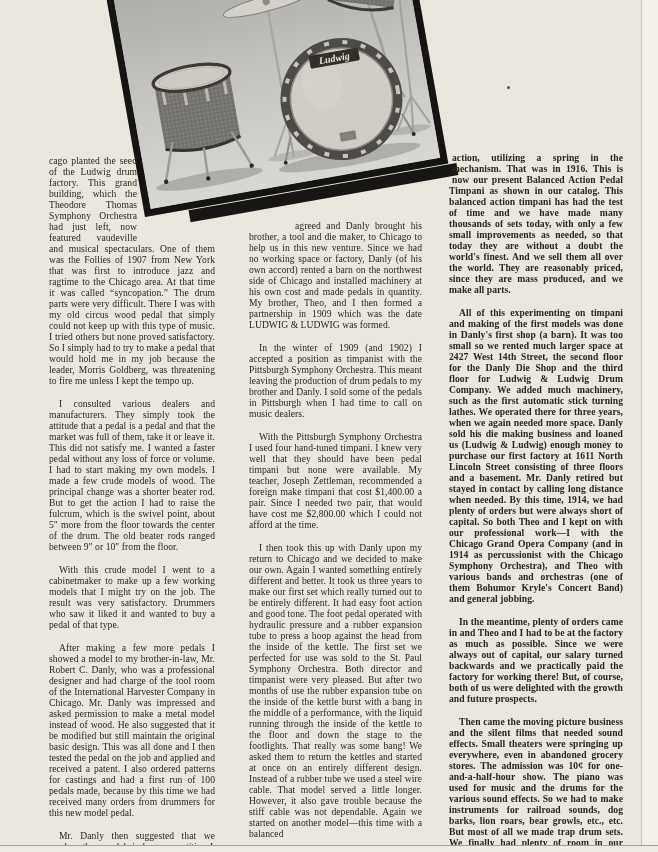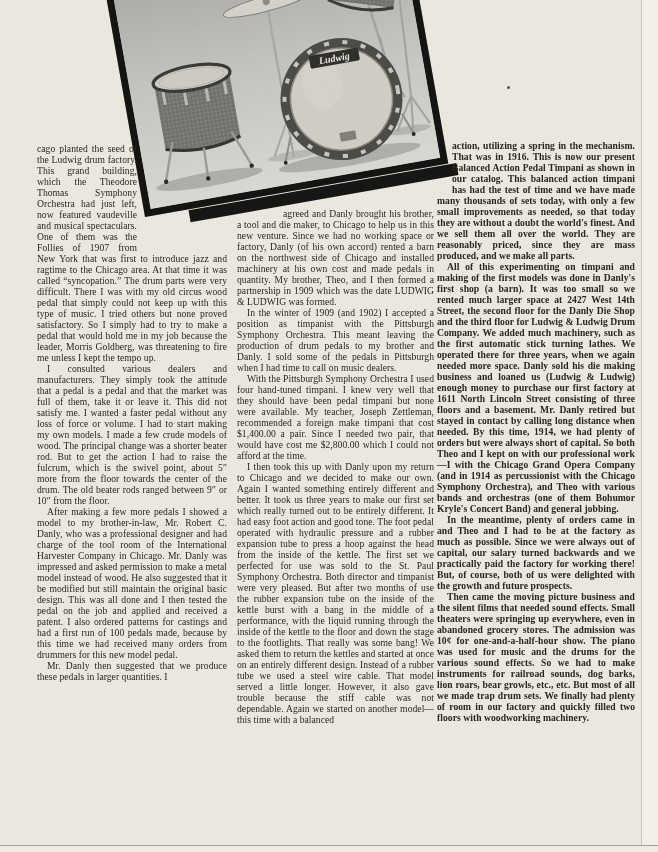--- a/index.html
+++ b/index.html
@@ -35,21 +35,21 @@
   }
   .photo-frame svg { display: block; width: 100%; height: 100%; }
   
   .col {
     position: absolute;
     text-align: justify;
     font-size: 9.6px; line-height: 11px;
     color: #2c261e;
     letter-spacing: 0.05px;
   }
-  .col p { margin: 0; padding: 0; text-indent: 10px; }
+  .col p { margin: 12px; padding: 0; text-indent: 10px; }
   .col p.cont { text-indent: 0; }
   .col p.deep-indent { text-indent: 46px; }
   #col-left  { left: 37px;  top: 143px; width: 190px; }
   #col-mid   { left: 237px; top: 208px; width: 197px; }
   #col-right { left: 437px; top: 140px; width: 198px; font-weight: bold; }
   .spacer-photo-left  { float: right; width: 90px;  height: 100px; }
   .spacer-photo-right { float: left;  width: 15px;  height: 45px; }
   .speck {
     position: absolute; left: 507px; top: 86px; width: 3px; height: 3px;
     background: #55504a; border-radius: 50%;
@@ -165,20 +165,21 @@
     </svg>
   </div>
 </div>
 
 <div class="speck"></div>
 
 <div class="col" id="col-left">
   <div class="spacer-photo-left"></div>
   <p class="cont">cago planted the seed of the Ludwig drum factory. This grand building, which the Theodore Thomas Symphony Orchestra had just left, now featured vaudeville and musical spectaculars. One of them was the Follies of 1907 from New York that was first to introduce jazz and ragtime to the Chicago area. At that time it was called “syncopation.” The drum parts were very difficult. There I was with my old circus wood pedal that simply could not keep up with this type of music. I tried others but none proved satisfactory. So I simply had to try to make a pedal that would hold me in my job because the leader, Morris Goldberg, was threatening to fire me unless I kept the tempo up.</p>
   <p>I consulted various dealers and manufacturers. They simply took the attitude that a pedal is a pedal and that the market was full of them, take it or leave it. This did not satisfy me. I wanted a faster pedal without any loss of force or volume. I had to start making my own models. I made a few crude models of wood. The principal change was a shorter beater rod. But to get the action I had to raise the fulcrum, which is the swivel point, about 5″ more from the floor towards the center of the drum. The old beater rods ranged between 9″ or 10″ from the floor.</p>
+  <p>With this crude model I went to a cabinetmaker to make up a few working models that I might try on the job. The result was very satisfactory. Drummers who saw it liked it and wanted to buy a pedal of that type.</p>
   <p>After making a few more pedals I showed a model to my brother-in-law, Mr. Robert C. Danly, who was a professional designer and had charge of the tool room of the International Harvester Company in Chicago. Mr. Danly was impressed and asked permission to make a metal model instead of wood. He also suggested that it be modified but still maintain the original basic design. This was all done and I then tested the pedal on the job and applied and received a patent. I also ordered patterns for castings and had a first run of 100 pedals made, because by this time we had received many orders from drummers for this new model pedal.</p>
   <p>Mr. Danly then suggested that we produce these pedals in larger quantities. I</p>
 </div>
 
 <div class="col" id="col-mid">
   <p class="deep-indent">agreed and Danly brought his brother, a tool and die maker, to Chicago to help us in this new venture. Since we had no working space or factory, Danly (of his own accord) rented a barn on the northwest side of Chicago and installed machinery at his own cost and made pedals in quantity. My brother, Theo, and I then formed a partnership in 1909 which was the date LUDWIG &amp; LUDWIG was formed.</p>
   <p>In the winter of 1909 (and 1902) I accepted a position as timpanist with the Pittsburgh Symphony Orchestra. This meant leaving the production of drum pedals to my brother and Danly. I sold some of the pedals in Pittsburgh when I had time to call on music dealers.</p>
   <p>With the Pittsburgh Symphony Orchestra I used four hand-tuned timpani. I knew very well that they should have been pedal timpani but none were available. My teacher, Joseph Zettleman, recommended a foreign make timpani that cost $1,400.00 a pair. Since I needed two pair, that would have cost me $2,800.00 which I could not afford at the time.</p>
   <p>I then took this up with Danly upon my return to Chicago and we decided to make our own. Again I wanted something entirely different and better. It took us three years to make our first set which really turned out to be entirely different. It had easy foot action and good tone. The foot pedal operated with hydraulic pressure and a rubber expansion tube to press a hoop against the head from the inside of the kettle. The first set we perfected for use was sold to the St. Paul Symphony Orchestra. Both director and timpanist were very pleased. But after two months of use the rubber expansion tube on the inside of the kettle burst with a bang in the middle of a performance, with the liquid running through the inside of the kettle to the floor and down the stage to the footlights. That really was some bang! We asked them to return the kettles and started at once on an entirely different design. Instead of a rubber tube we used a steel wire cable. That model served a little longer. However, it also gave trouble because the stiff cable was not dependable. Again we started on another model—this time with a balanced</p>
 </div>

